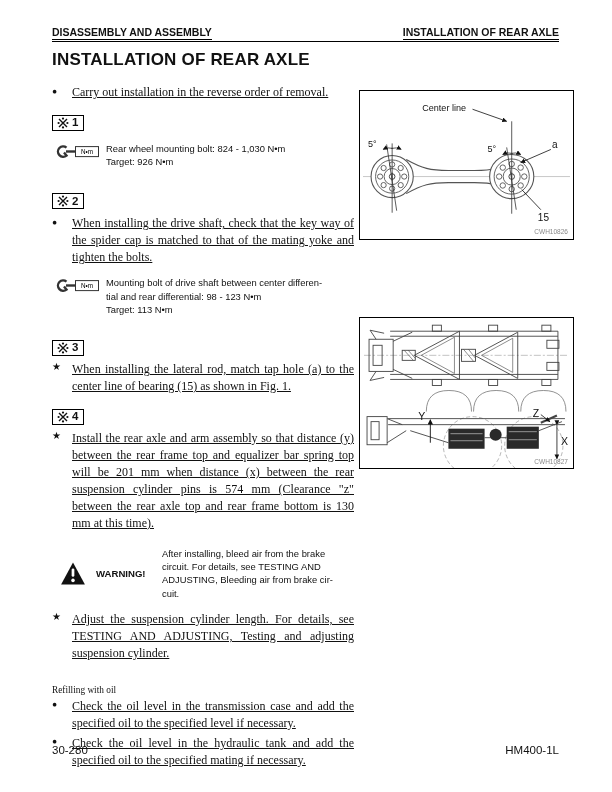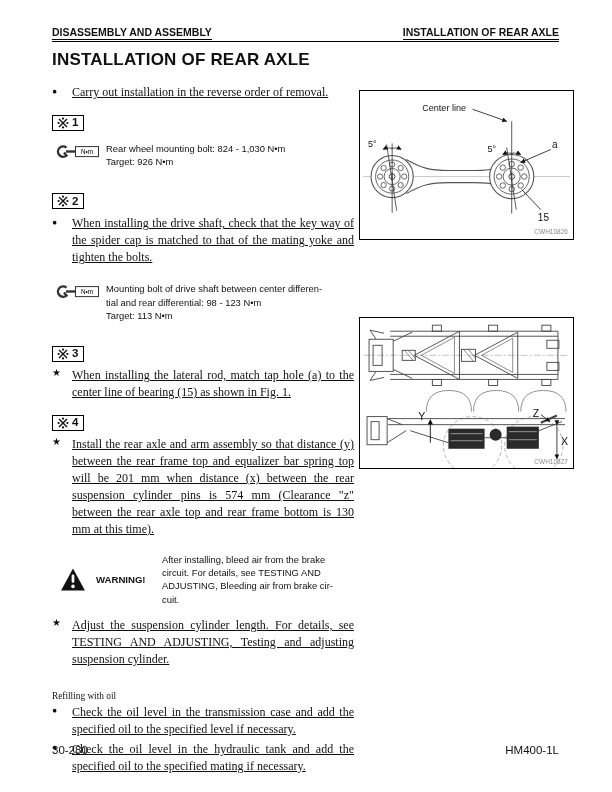--- a/index.html
+++ b/index.html
@@ -48,21 +48,21 @@
   .fig2 { top:317px; height:150px; }
   .figbox svg { display:block; width:100%; height:100%; }
   .fig-label { font-family:"Liberation Sans", sans-serif; fill:#111; }
   .fig-code  { font-family:"Liberation Sans", sans-serif; fill:#8a8a8a; }
   
   .footer { position:absolute; left:52px; right:53px; top:744px;
     display:flex; justify-content:space-between;
     font-family:Liberation Sans, sans-serif; font-size:11.5px; }
   
   .mt-intro{margin-top:2px}.mt-c1{margin-top:14px}.mt-t1{margin-top:9px}
-  .mt-c2{margin-top:25px}.mt-b2{margin-top:4px}.mt-t2{margin-top:16px}
+  .mt-c2{margin-top:25px}.mt-b2{margin-top:4px}.mt-t2{margin-top:10px}
   .mt-c3{margin-top:24px}.mt-s3{margin-top:3px}.mt-c4{margin-top:14px}
   .mt-s4{margin-top:3px}.mt-w{margin-top:15px}.mt-adj{margin-top:11px}
   .mt-rh{margin-top:23px}.mt-ri{margin-top:3px}
 </style>
 </head>
 <body>
 
 <div class="page">
 
   <div class="header">

